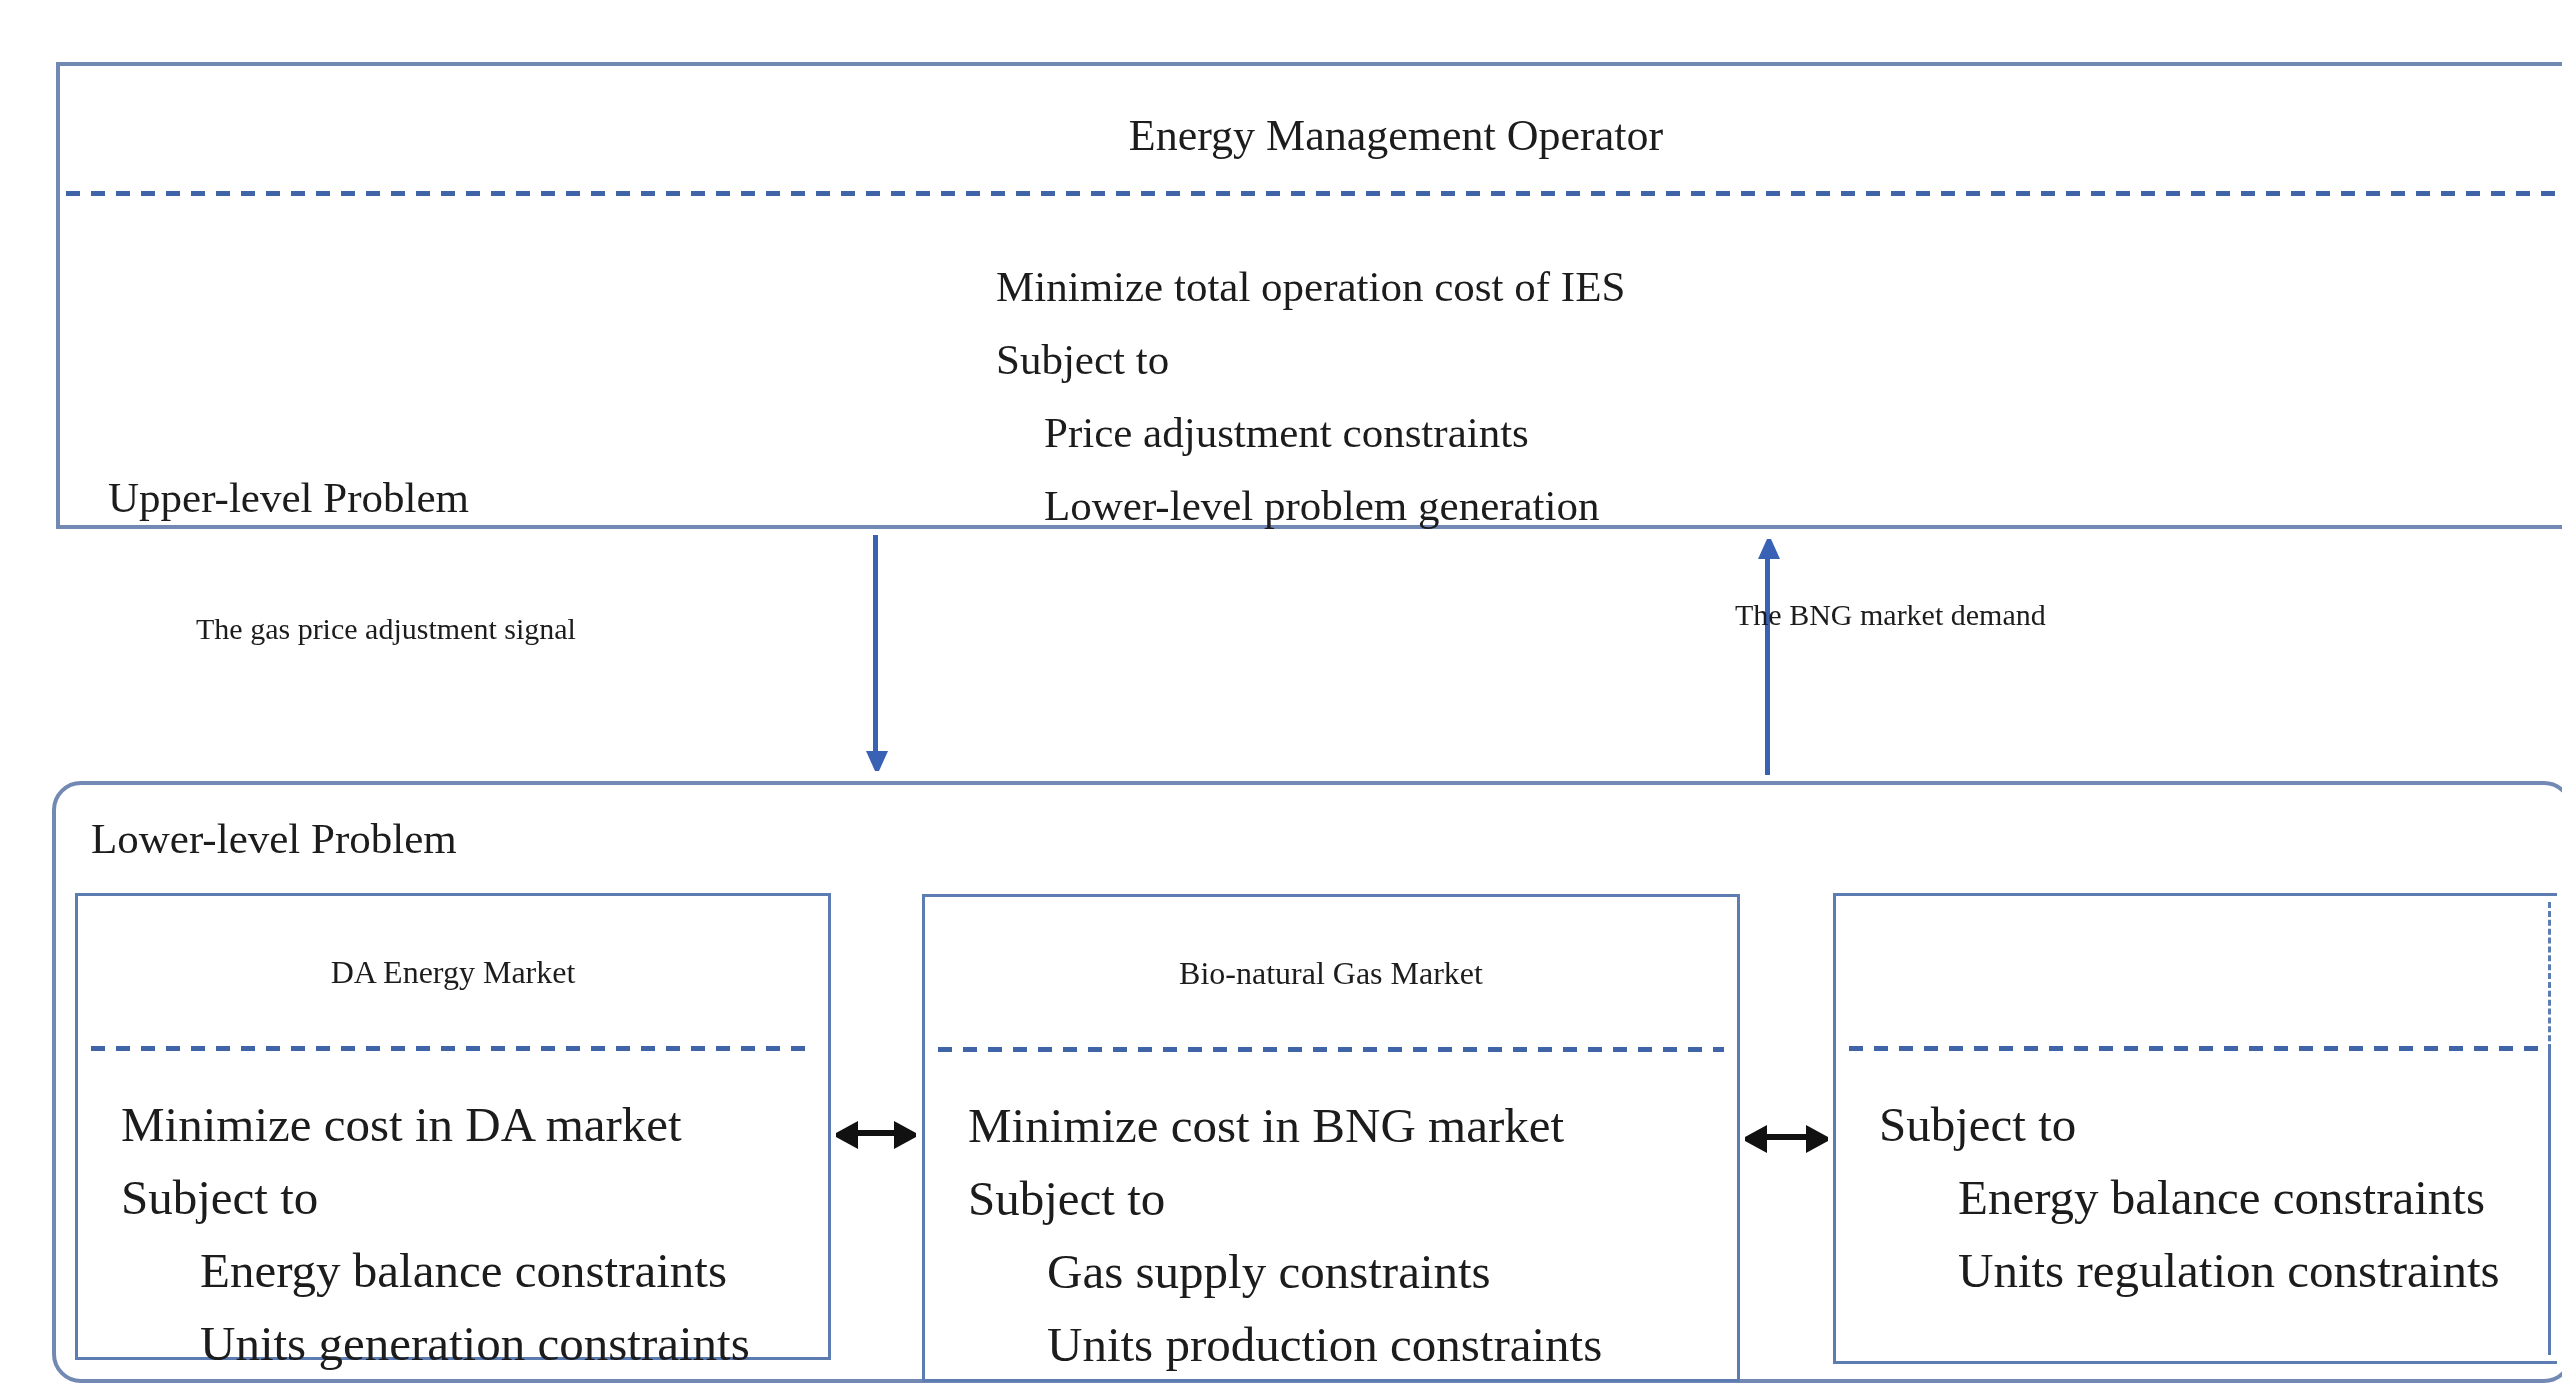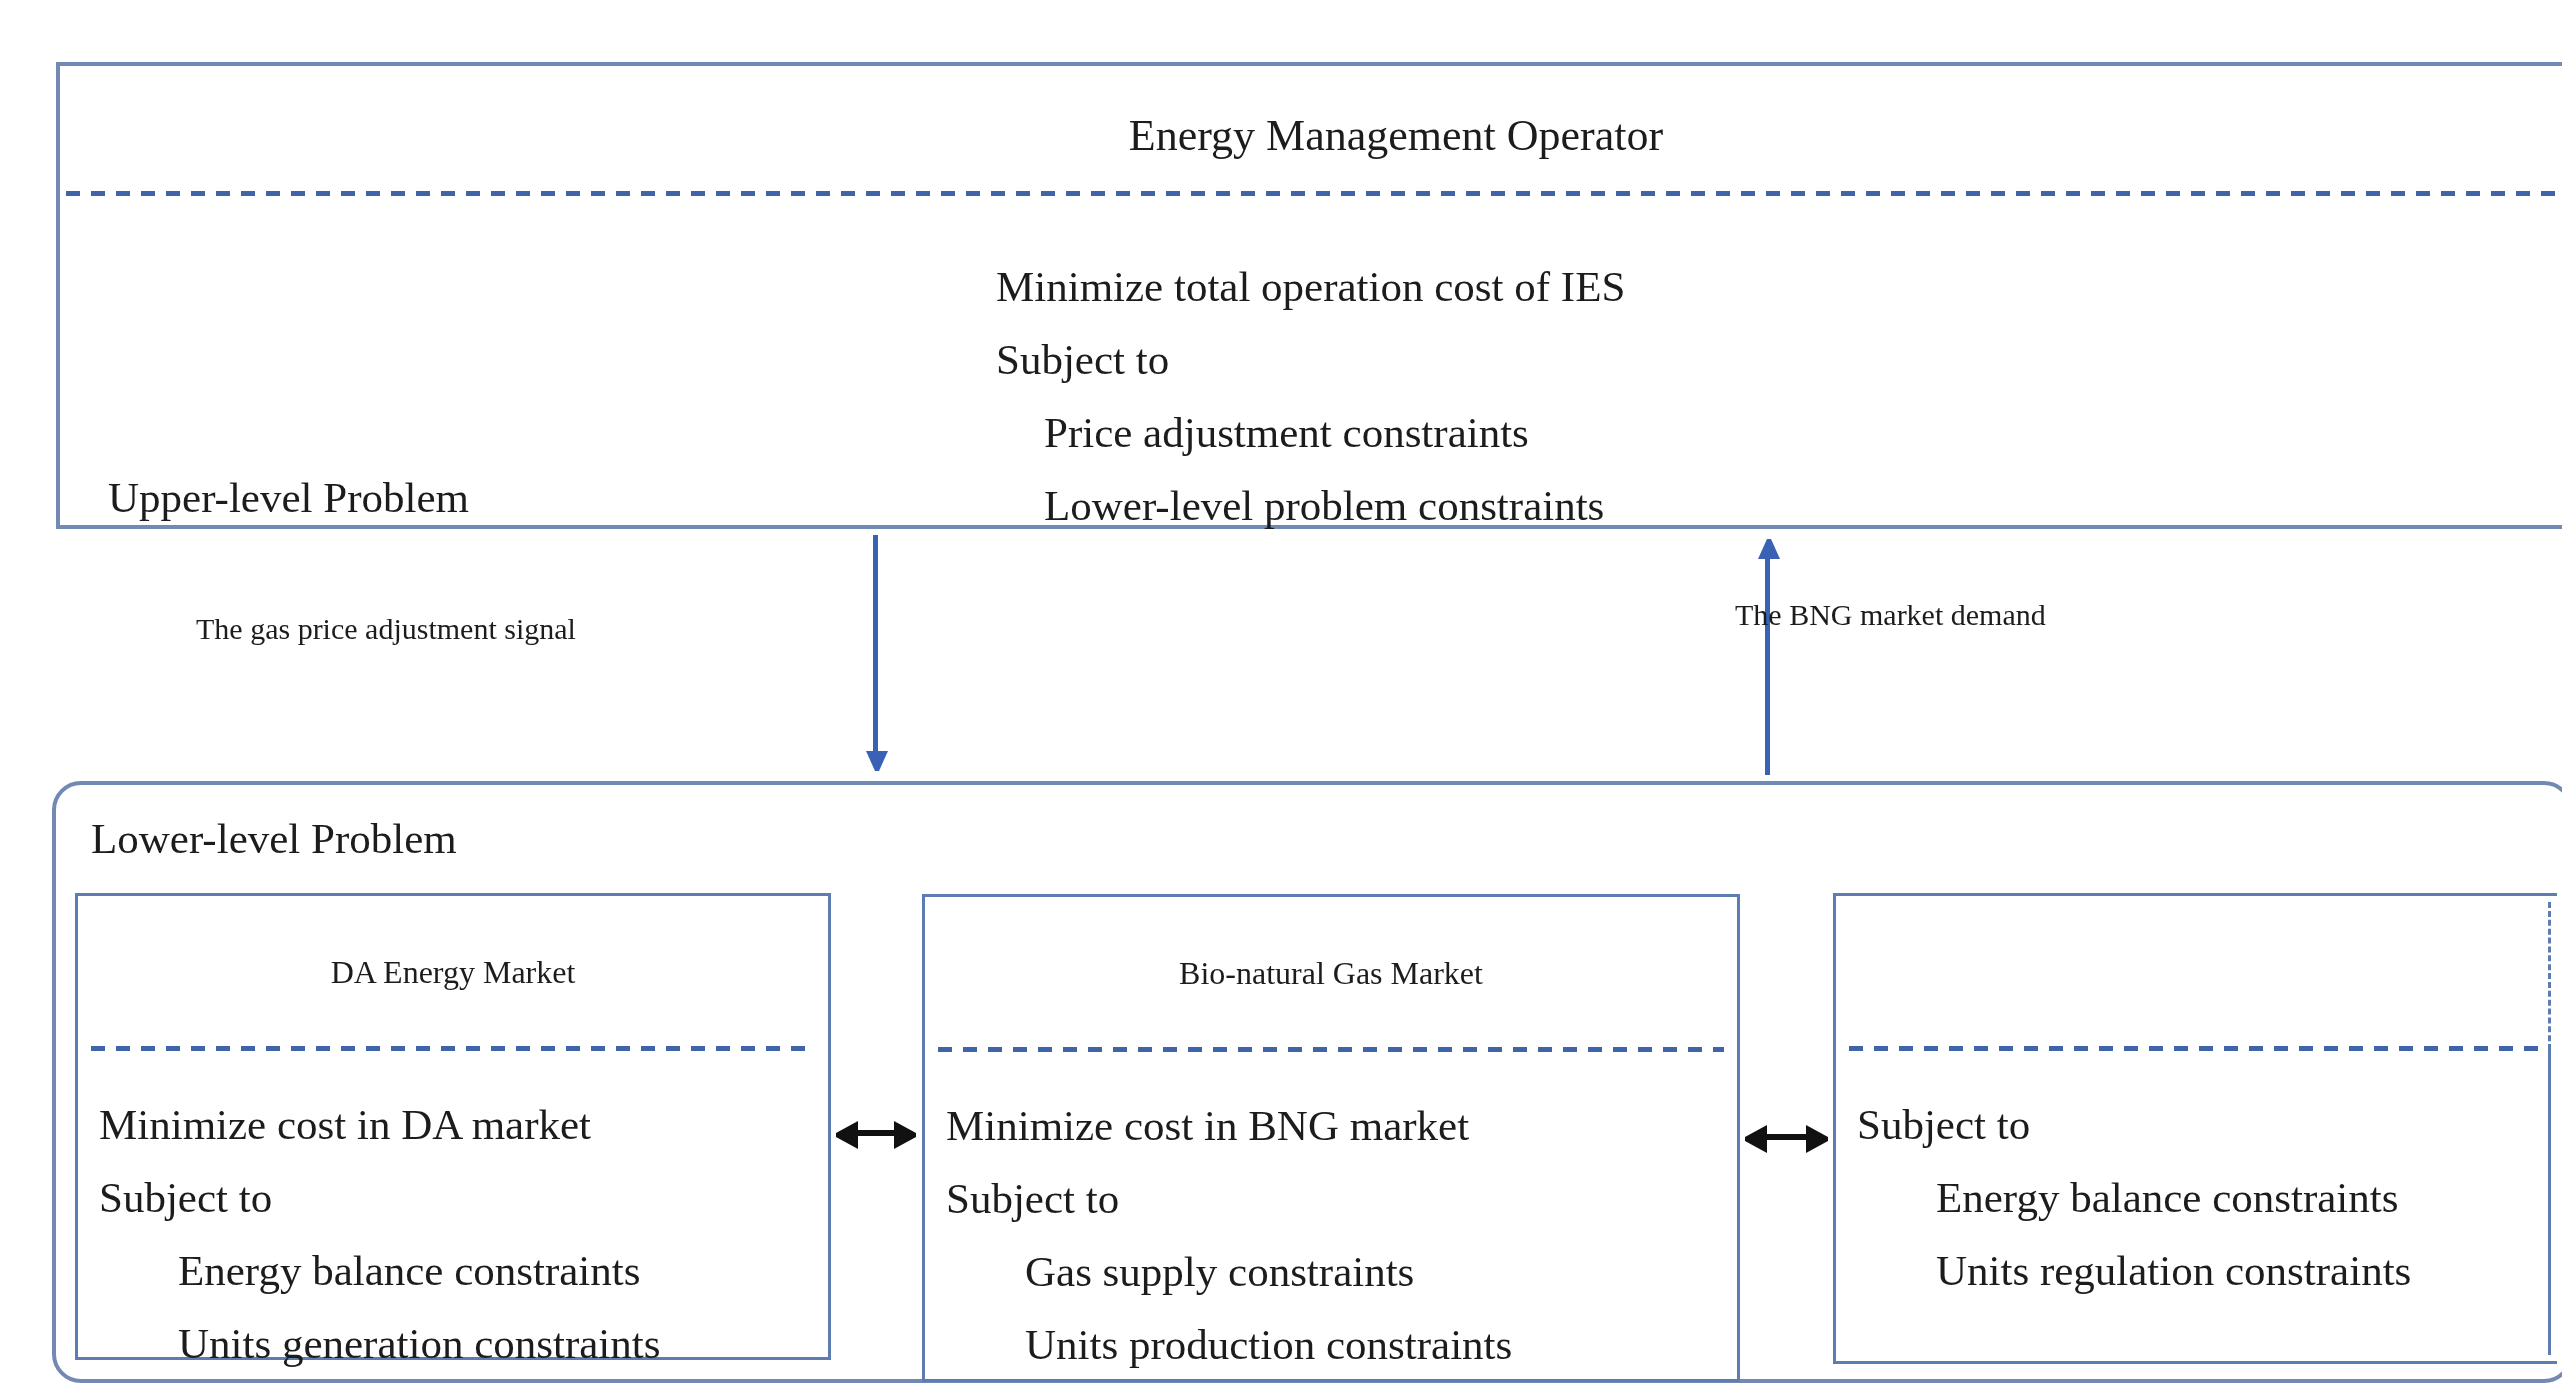--- a/index.html
+++ b/index.html
@@ -91,22 +91,22 @@
   #market-da  { left:13px;   top:102px; width:756px; height:467px; }
   #market-bng { left:860px;  top:103px; width:818px; height:488px; }
   #market-rt  { left:1771px; top:102px; width:724px; height:471px; border-right:none; }
 
   .m-title {
     position:absolute; left:0; right:0; top:41px;
     text-align:center; font-size:32px; line-height:54px; white-space:nowrap;
   }
   .m-divider { left:7.4px; right:7.4px; top:144px; }
   .m-body {
-    position:absolute; left:5px; top:181px;
-    font-size:43px; line-height:63px; white-space:nowrap;
+    position:absolute; left:27px; top:181px;
+    font-size:49px; line-height:63px; white-space:nowrap;
   }
   .m-body .indent { padding-left:81px; }
 
   
   .rt-edge-dashed {
     position:absolute; top:0; right:0; width:0; height:148px;
     border-right:3.7px dashed var(--box_border_inner, #5d7cb2);
   }
   .rt-edge-solid {
     position:absolute; top:148px; right:0; bottom:0; width:0;
@@ -134,21 +134,21 @@
 
 <div class="stage">
 
   <div class="box outer-box" id="upper-box">
     <div id="upper-title">Energy Management Operator</div>
     <div class="dashline" id="upper-divider"></div>
     <div id="upper-body">
       <div class="line">Minimize total operation cost of IES</div>
       <div class="line">Subject to</div>
       <div class="line indent">Price adjustment constraints</div>
-      <div class="line indent">Lower-level problem constraints</div>
+      <div class="line indent">Lower-level problem generation</div>
     </div>
     <div id="upper-corner-label">Upper-level Problem</div>
   </div>
 
   <div class="v-arrow" id="gas-arrow">
     <div class="shaft"></div>
     <div class="head"></div>
   </div>
   <div class="v-arrow" id="bng-arrow">
     <div class="shaft"></div>

